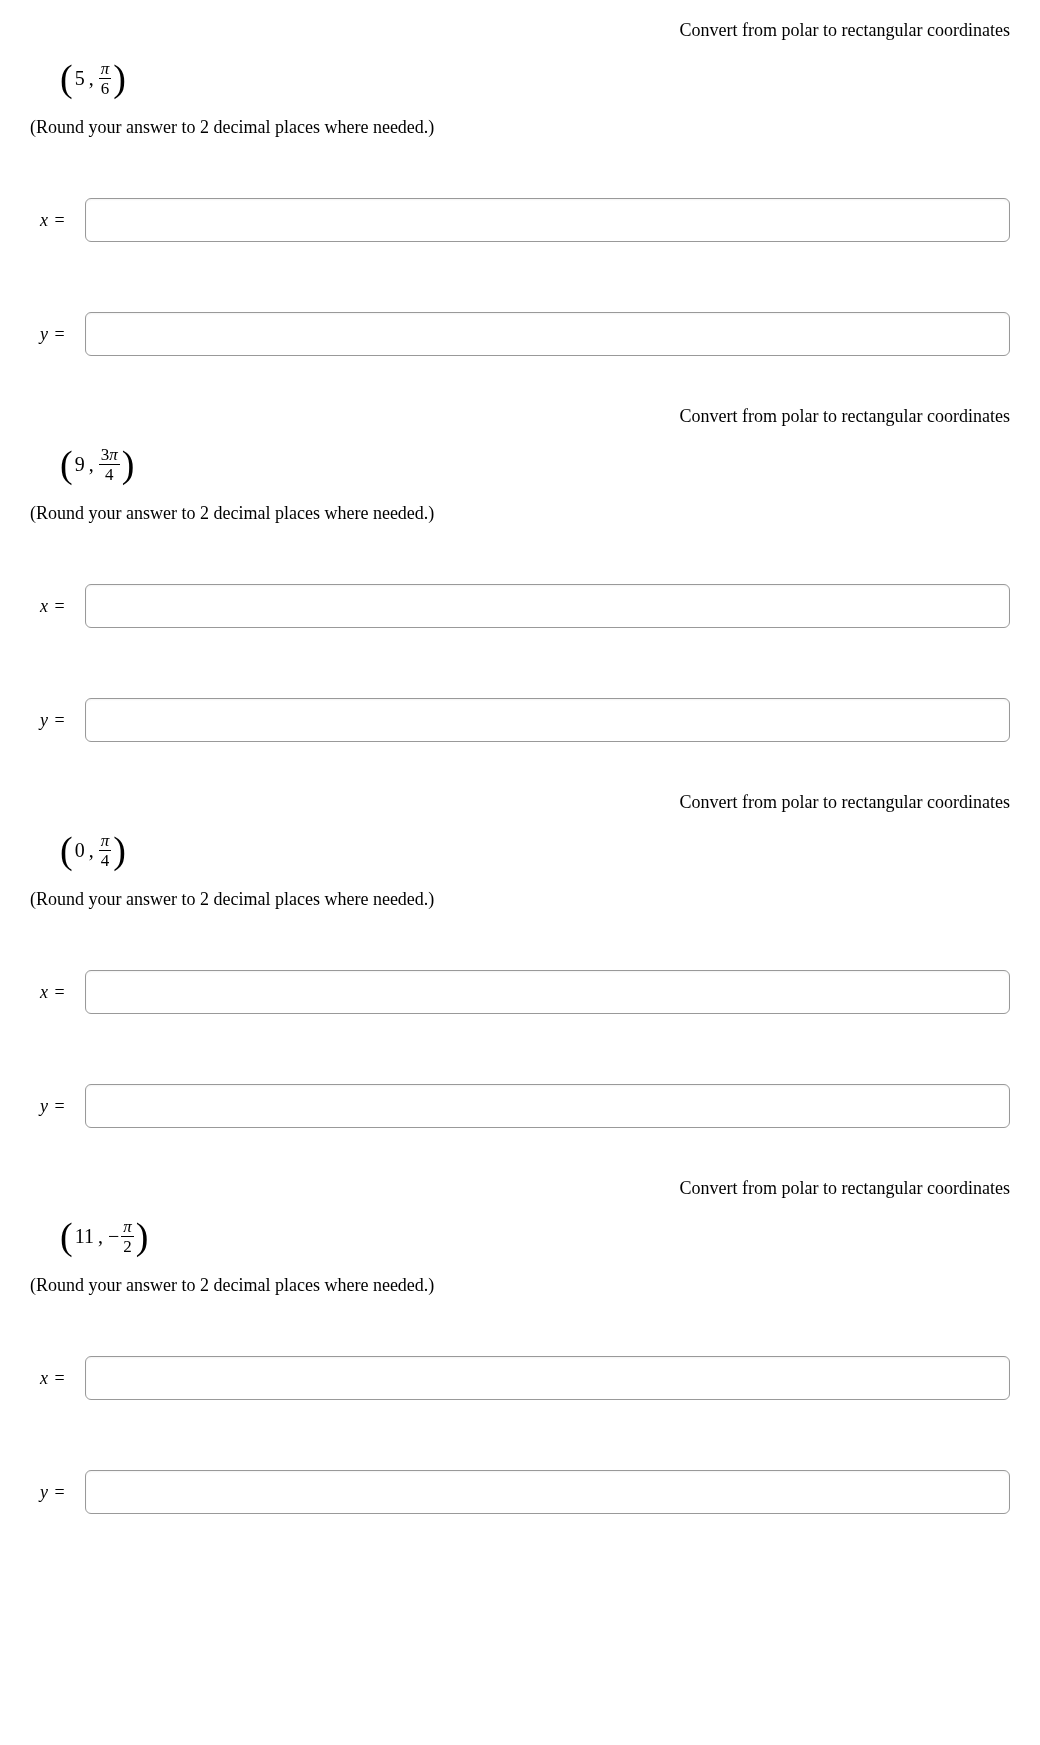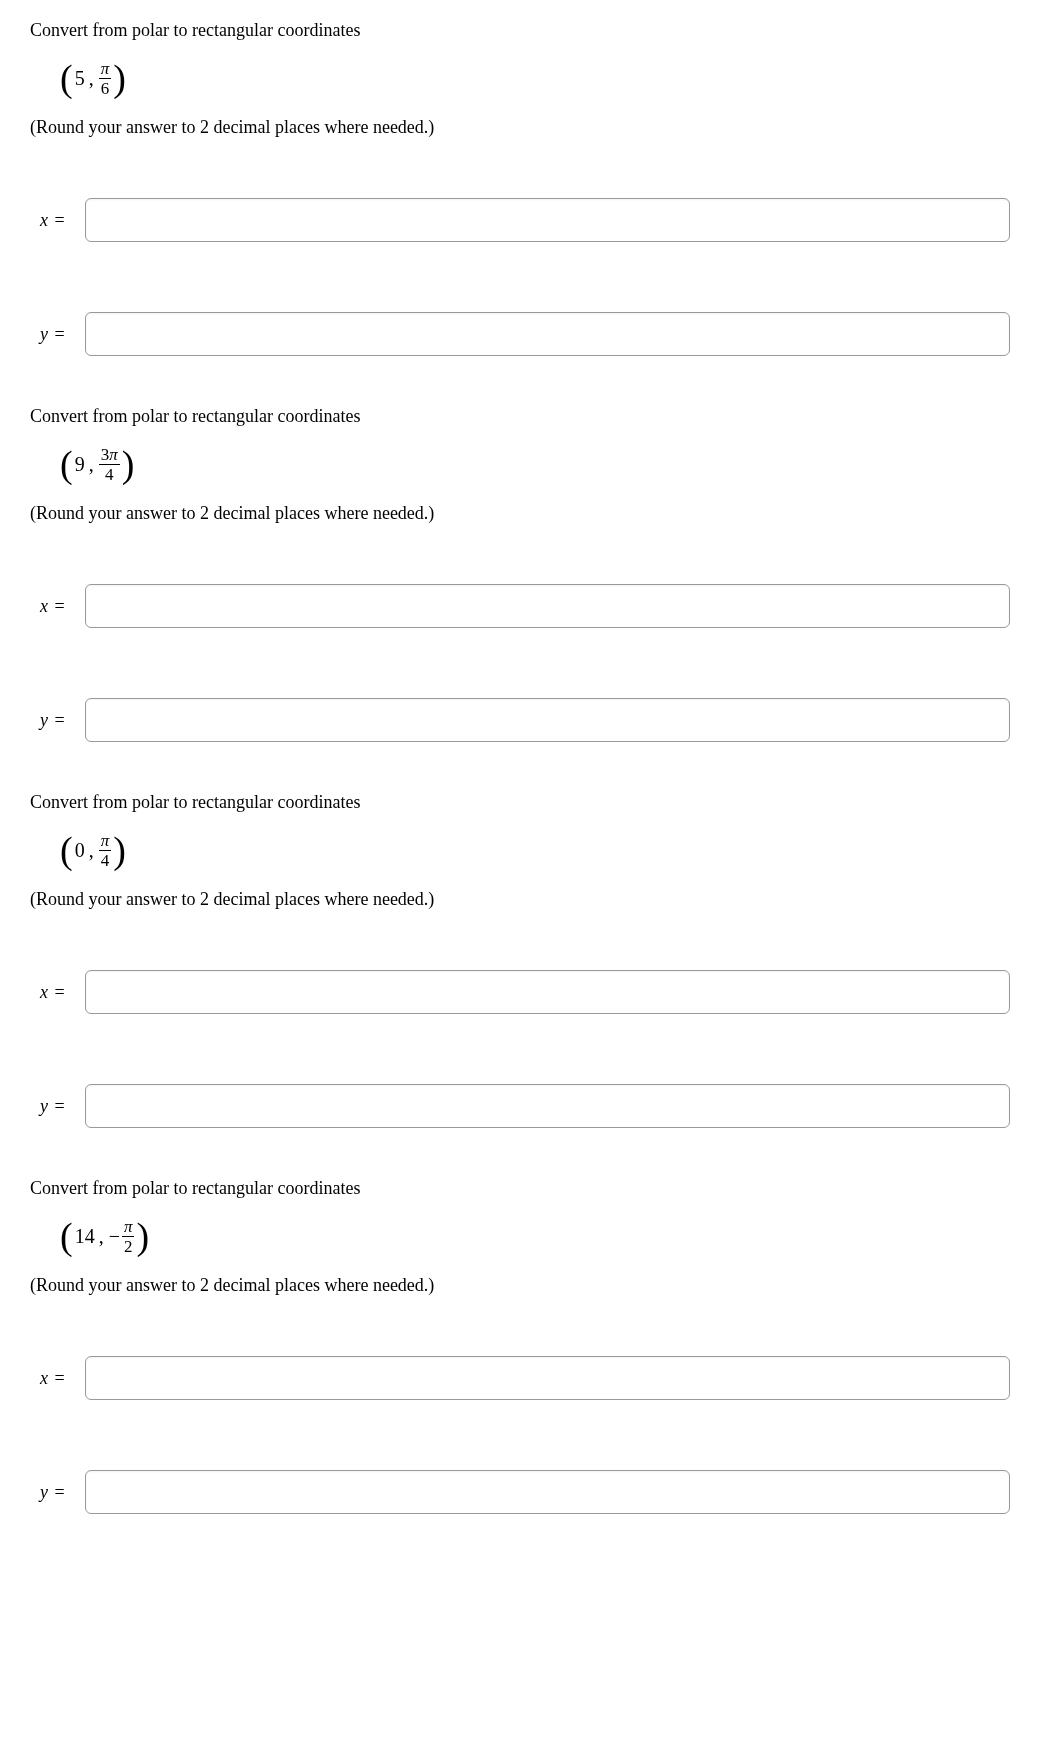--- a/index.html
+++ b/index.html
@@ -13,20 +13,21 @@
       color: #000;
       background: #fff;
       padding: 20px 30px;
       width: 1040px;
     }
     .question-block {
       margin-bottom: 50px;
     }
     .prompt {
       margin-bottom: 18px;
+      text-align: right;
     }
     .formula {
       margin-left: 30px;
       margin-bottom: 20px;
       font-size: 20px;
       display: flex;
       align-items: center;
     }
     .paren {
       font-size: 38px;
@@ -168,21 +169,21 @@
     <span class="answer-label"><span>y</span> <span class="eq">=</span></span>
     <input type="text" class="answer-input" style="">
   </div>
 </div>
 
 <div class="question-block">
   <div class="prompt">Convert from polar to rectangular coordinates</div>
   <div class="formula">
     <span class="paren">(</span>
     <span class="formula-inner">
-      <span class="r-val">14</span><span>,</span>&nbsp;
+      <span class="r-val">11</span><span>,</span>&nbsp;
       <span class="neg-sign">−</span>
       <span class="frac">
         <span class="num"><span class="pi">π</span></span>
         <span class="den">2</span>
       </span>
     </span>
     <span class="paren">)</span>
   </div>
   <div class="hint">(Round your answer to 2 decimal places where needed.)</div>
   <div class="answer-row">

